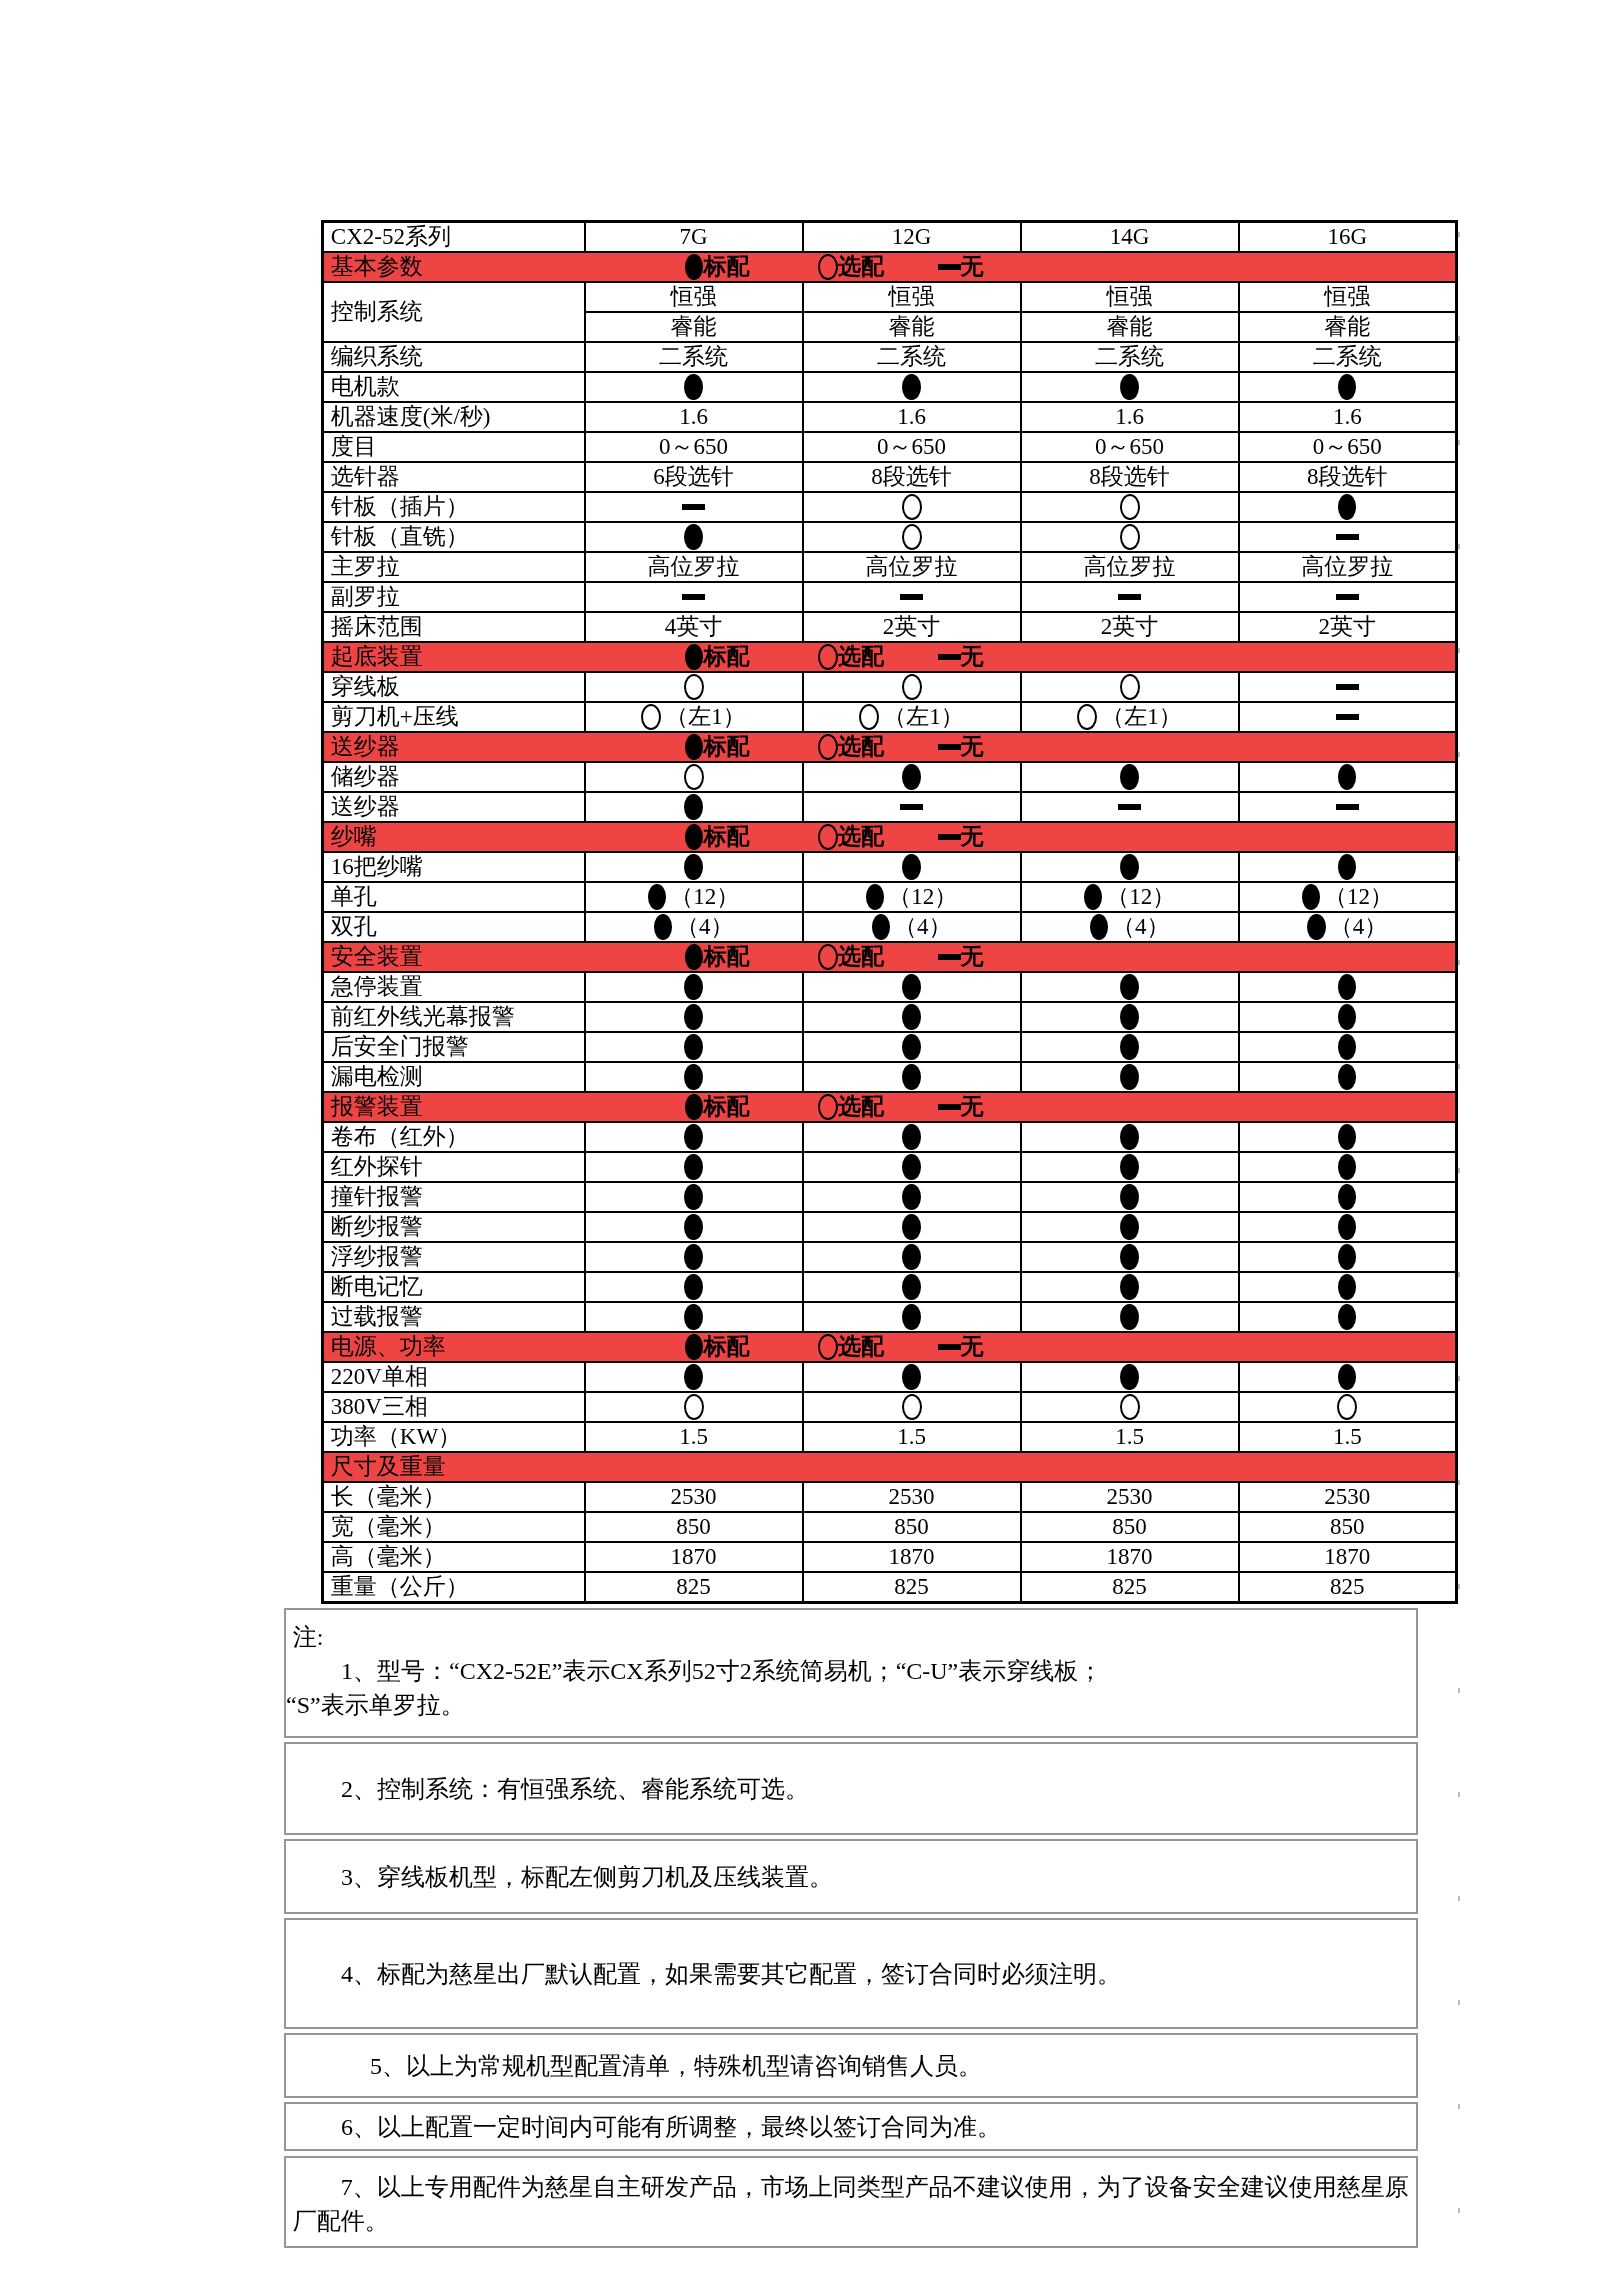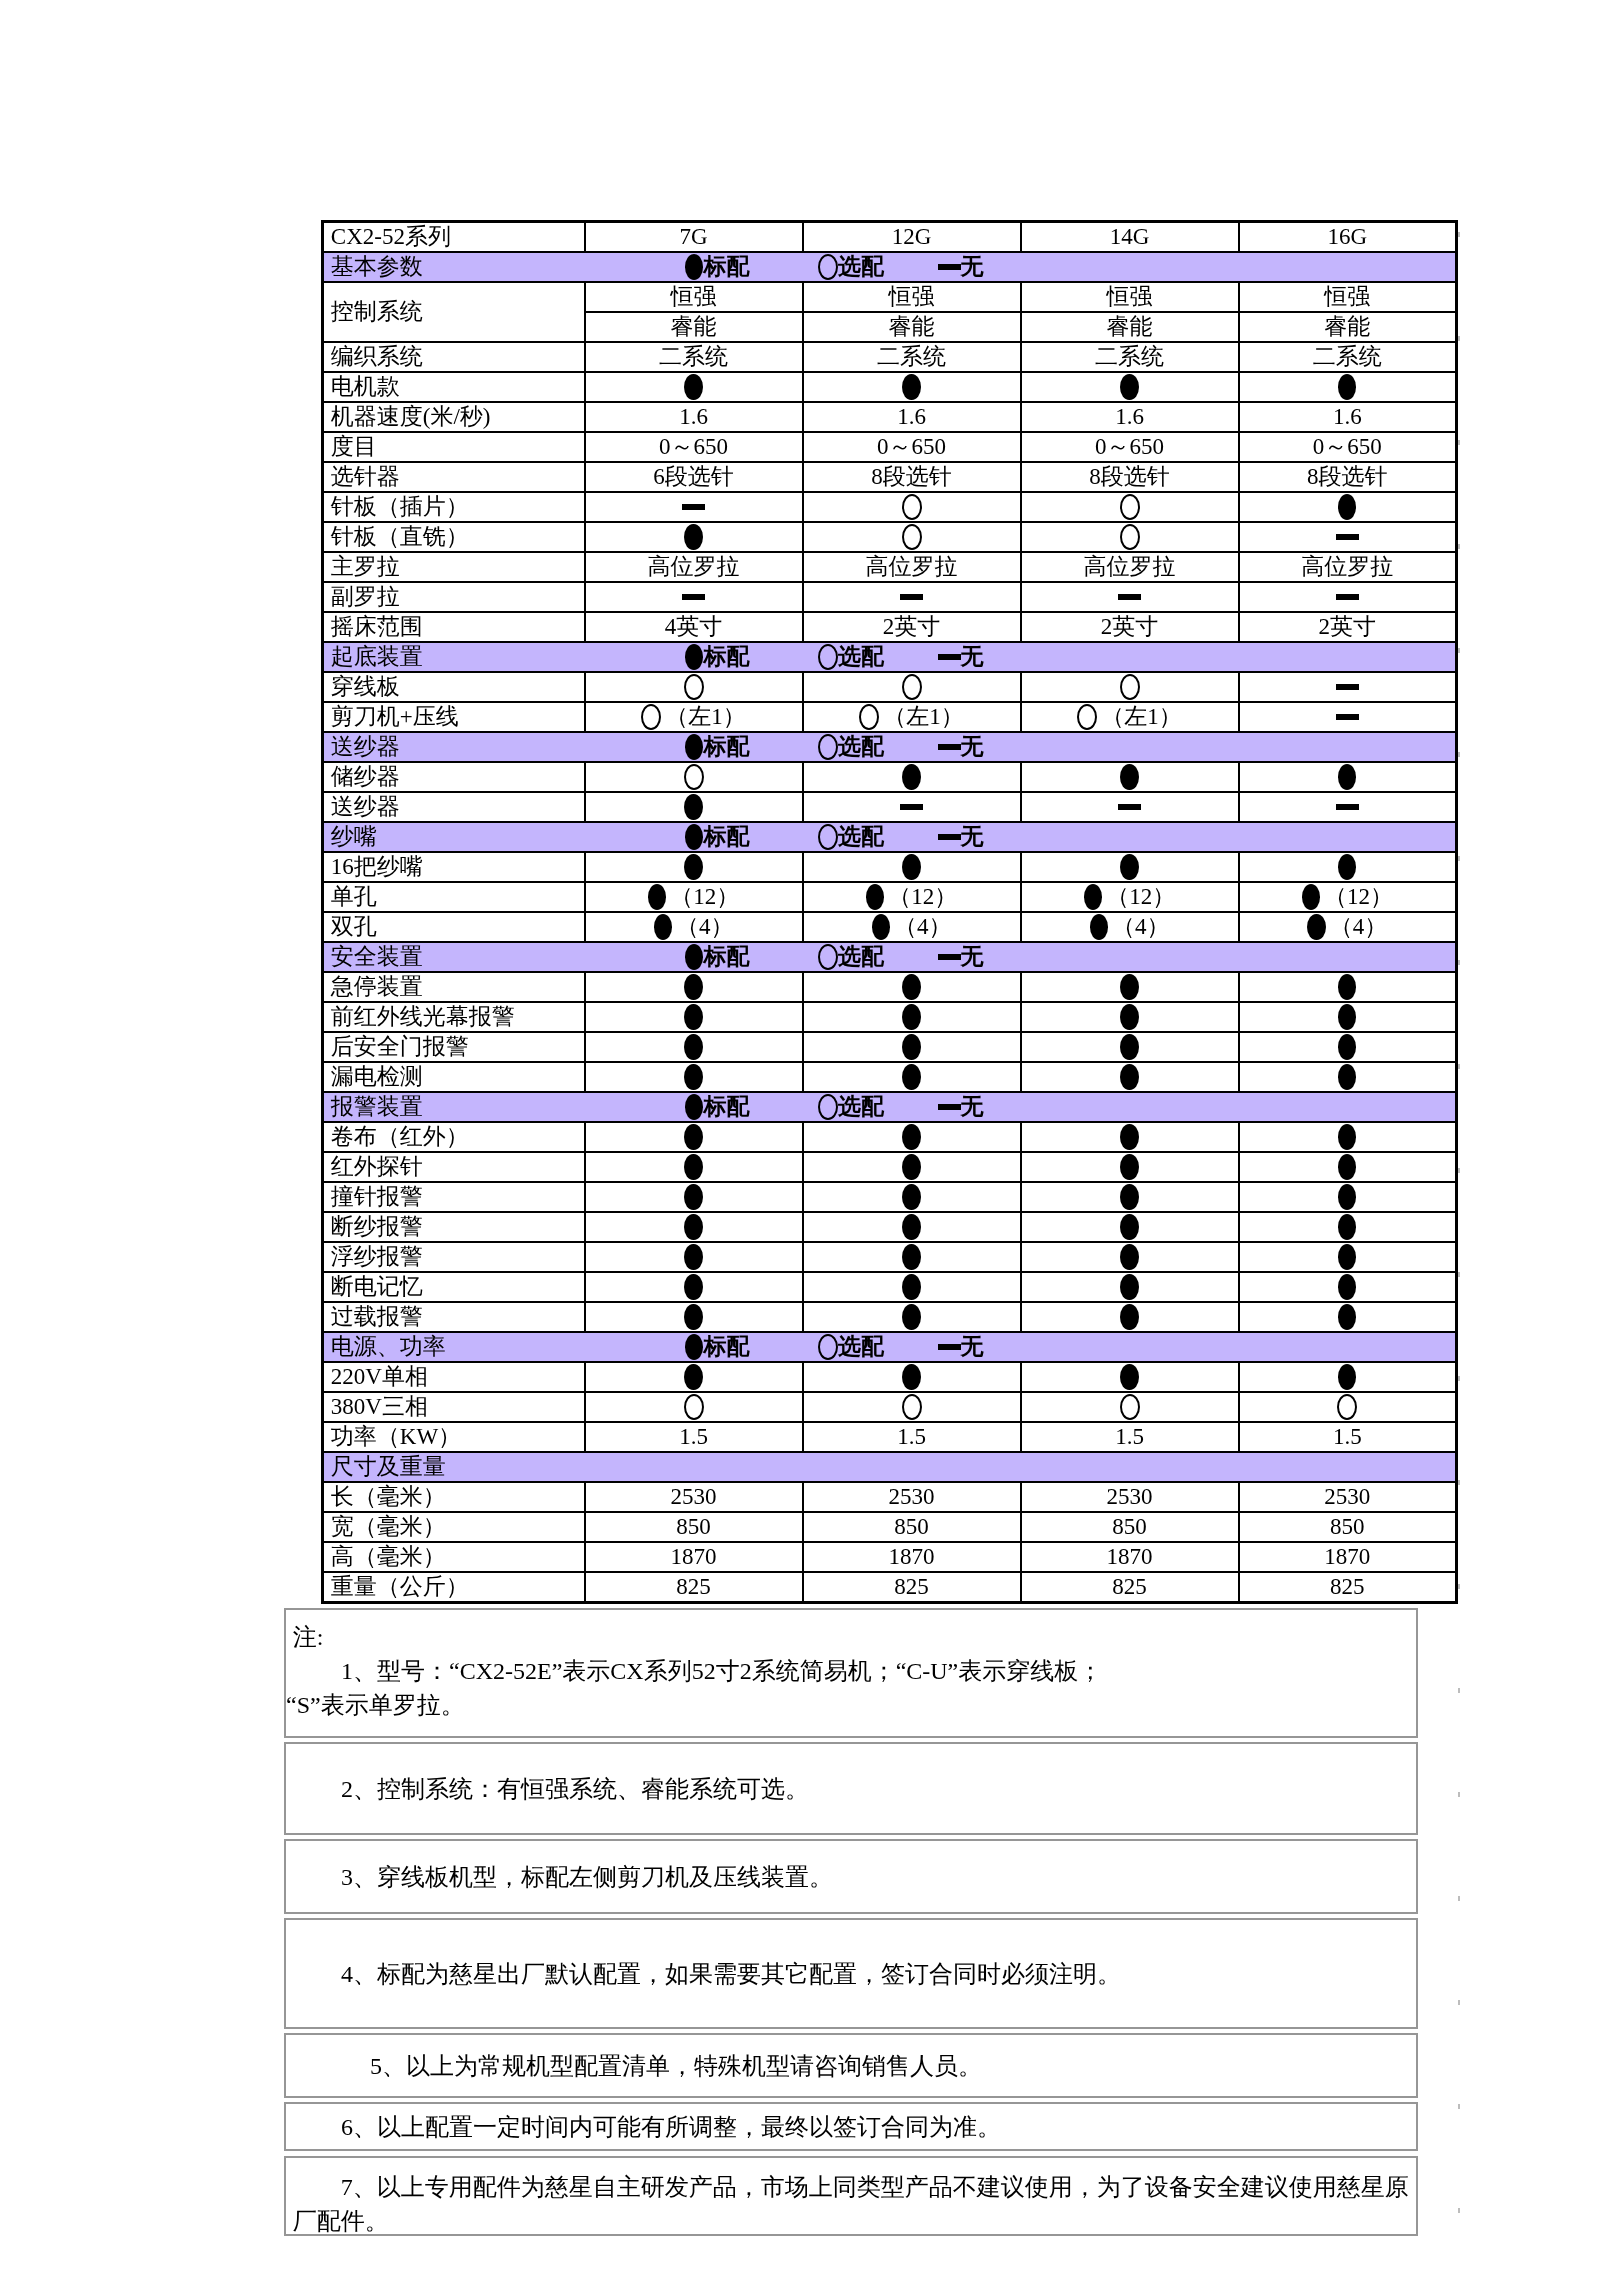--- a/index.html
+++ b/index.html
@@ -4,40 +4,40 @@
 <style>
   html,body{margin:0;padding:0;background:#ffffff;}
   .page{position:relative;width:1611px;height:2295px;background:#ffffff;overflow:hidden;
         font-family:"Liberation Serif","DejaVu Serif",serif;color:#000;}
   
   table.spec{position:absolute;left:284px;top:220px;width:1134px;border-collapse:collapse;
              table-layout:fixed;border:3.4px solid #000;margin-left:37px;}
   table.spec td{border:2px solid #000;height:28px;padding:0;font-size:23px;line-height:28px;
                 text-align:center;overflow:hidden;white-space:nowrap;}
   table.spec td.label{text-align:left;padding-left:6.8px;}
-  tr.section td{background:#c4b5fd;text-align:left;padding-left:6.8px;position:relative;}
+  tr.section td{background:#ef4444;text-align:left;padding-left:6.8px;position:relative;}
   .legend-item{position:absolute;top:50%;transform:translateY(-50%);white-space:nowrap;font-weight:bold;}
   
   .sym-dot{display:inline-block;vertical-align:middle;width:18.4px;height:26px;background:#000;
            border-radius:50%;margin-top:-2.7px;}
   .sym-ring{display:inline-block;vertical-align:middle;width:20px;height:26px;border:2.7px solid #000;
             border-radius:50%;box-sizing:border-box;background:transparent;margin-top:-2.7px;}
   .sym-dash{display:inline-block;vertical-align:middle;width:22.5px;height:6.1px;background:#000;margin-top:-2.7px;}
   .cell-suffix{margin-left:4.1px;}
   
   .notes{position:absolute;left:284px;top:1608px;width:1134px;}
   .note-box{box-sizing:border-box;width:1134px;border:2.7px solid #969696;margin-bottom:4.1px;
             font-size:24px;line-height:34px;display:flex;flex-direction:column;justify-content:center;}
   .note-box:nth-child(1){height:130px;justify-content:flex-start;padding-top:9.5px;}
   .note-box:nth-child(2){height:93px;}
   .note-box:nth-child(3){height:75px;}
   .note-box:nth-child(4){height:111px;}
   .note-box:nth-child(5){height:65px;padding-left:29px;}
   .note-box:nth-child(6){height:49px;}
-  .note-box:nth-child(7){height:80px;justify-content:flex-start;padding-top:12.3px;}
+  .note-box:nth-child(7){height:92px;justify-content:flex-start;padding-top:12.3px;}
   .note-line{white-space:nowrap;}
   .ind0{padding-left:6.8px;}
   .ind1{padding-left:55px;}
   .ind2{}
   p.wrap{margin:0;padding:0 6.8px;text-indent:48px;line-height:34px;}
   
   .pagebreak-line{position:absolute;left:1458px;top:232px;width:2px;height:2018px;
       background:repeating-linear-gradient(to bottom,#bdbdbd 0 4.8px,transparent 4.8px 104px);}
 </style>
 </head>

